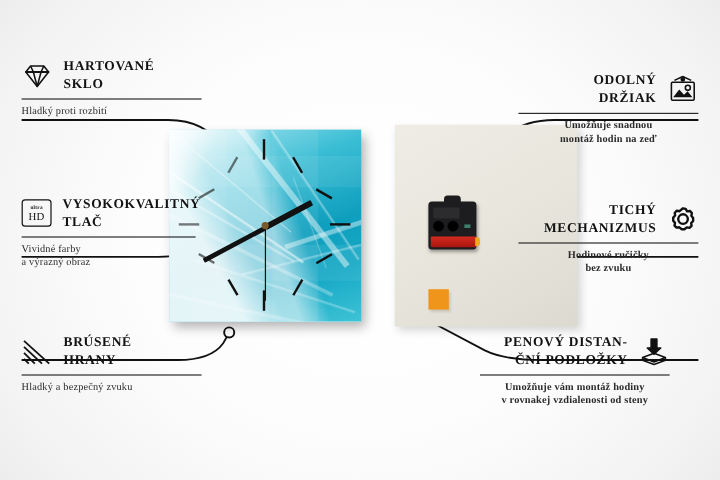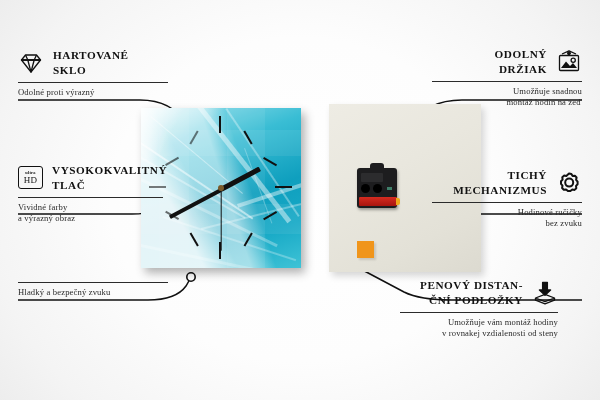--- a/index.html
+++ b/index.html
@@ -77,21 +77,21 @@
   .callout.right .head{justify-content:flex-end;}
   .title{
     font-size:11.2px;font-weight:bold;letter-spacing:.55px;color:#121212;
     line-height:1.32;text-transform:uppercase;
   }
   .callout.right .title{text-align:right;}
   .rule{height:1px;background:#2b2b2b;margin:4px 0 4px;}
   .desc{
     font-size:8.6px;color:#2a2a2a;line-height:1.38;letter-spacing:.15px;
   }
-  .callout.right .desc{text-align:right;}
+  .callout.right .desc{text-align:center;font-weight:bold;}
   .icon{flex:0 0 auto;width:26px;height:24px;display:block;}
   .icon svg{display:block;width:26px;height:24px;}
 
   .hd-badge{
     width:23px;height:21px;border:1.6px solid #111;border-radius:3px;
     display:flex;flex-direction:column;align-items:center;justify-content:center;
     line-height:1;flex:0 0 auto;
   }
   .hd-ultra{font-size:4.4px;font-weight:bold;letter-spacing:.2px;color:#111;}
   .hd-main{font-size:9px;font-weight:normal;letter-spacing:.3px;color:#111;margin-top:.5px;}
@@ -181,21 +181,21 @@
         </g>
           </svg>
       </span>
       <div class="title">
         <div>HARTOVANÉ</div>
         <div>SKLO</div>
       </div>
     </div>
     <div class="rule"></div>
     <div class="desc">
-      <div>Odolné proti výrazný</div>
+      <div>Hladký proti rozbití</div>
     </div>
   </div>
 
   <div class="callout left" style="left:18px;top:163px;width:145px;">
     <div class="head">
       <span class="hd-badge">
         <span class="hd-ultra">ultra</span>
         <span class="hd-main">HD</span>
       </span>
       <div class="title">
@@ -204,27 +204,43 @@
       </div>
     </div>
     <div class="rule"></div>
     <div class="desc">
       <div>Vividné farby</div>
       <div>a výrazný obraz</div>
     </div>
   </div>
 
   <div class="callout left" style="left:18px;top:278px;width:150px;">
+    <div class="head">
+      <span class="icon">
+        <svg viewBox="0 0 26 24">
+            <g stroke="#111" stroke-width="1.5">
+          <path d="M2,3 L23,22"></path>
+              <path d="M2,8 L17,22"></path>
+              <path d="M2,13 L11,22"></path>
+              <path d="M2,18 L6,22"></path>
+        </g>
+          </svg>
+      </span>
+      <div class="title">
+        <div>BRÚSENÉ</div>
+        <div>HRANY</div>
+      </div>
+    </div>
     <div class="rule"></div>
     <div class="desc">
       <div>Hladký a bezpečný zvuku</div>
     </div>
   </div>
 
-  <div class="callout right" style="left:432px;top:47px;width:150px;">
+  <div class="callout right" style="left:432px;top:60px;width:150px;">
     <div class="head">
       <div class="title">
         <div>ODOLNÝ</div>
         <div>DRŽIAK</div>
       </div>
       <span class="icon">
         <svg viewBox="0 0 26 24">
             <g fill="none" stroke="#111" stroke-width="1.3" stroke-linejoin="round">
           <path d="M6,4 L13,0.8 L20,4"></path>
               <circle cx="13" cy="3.2" r="1.3" fill="#111"></circle>

